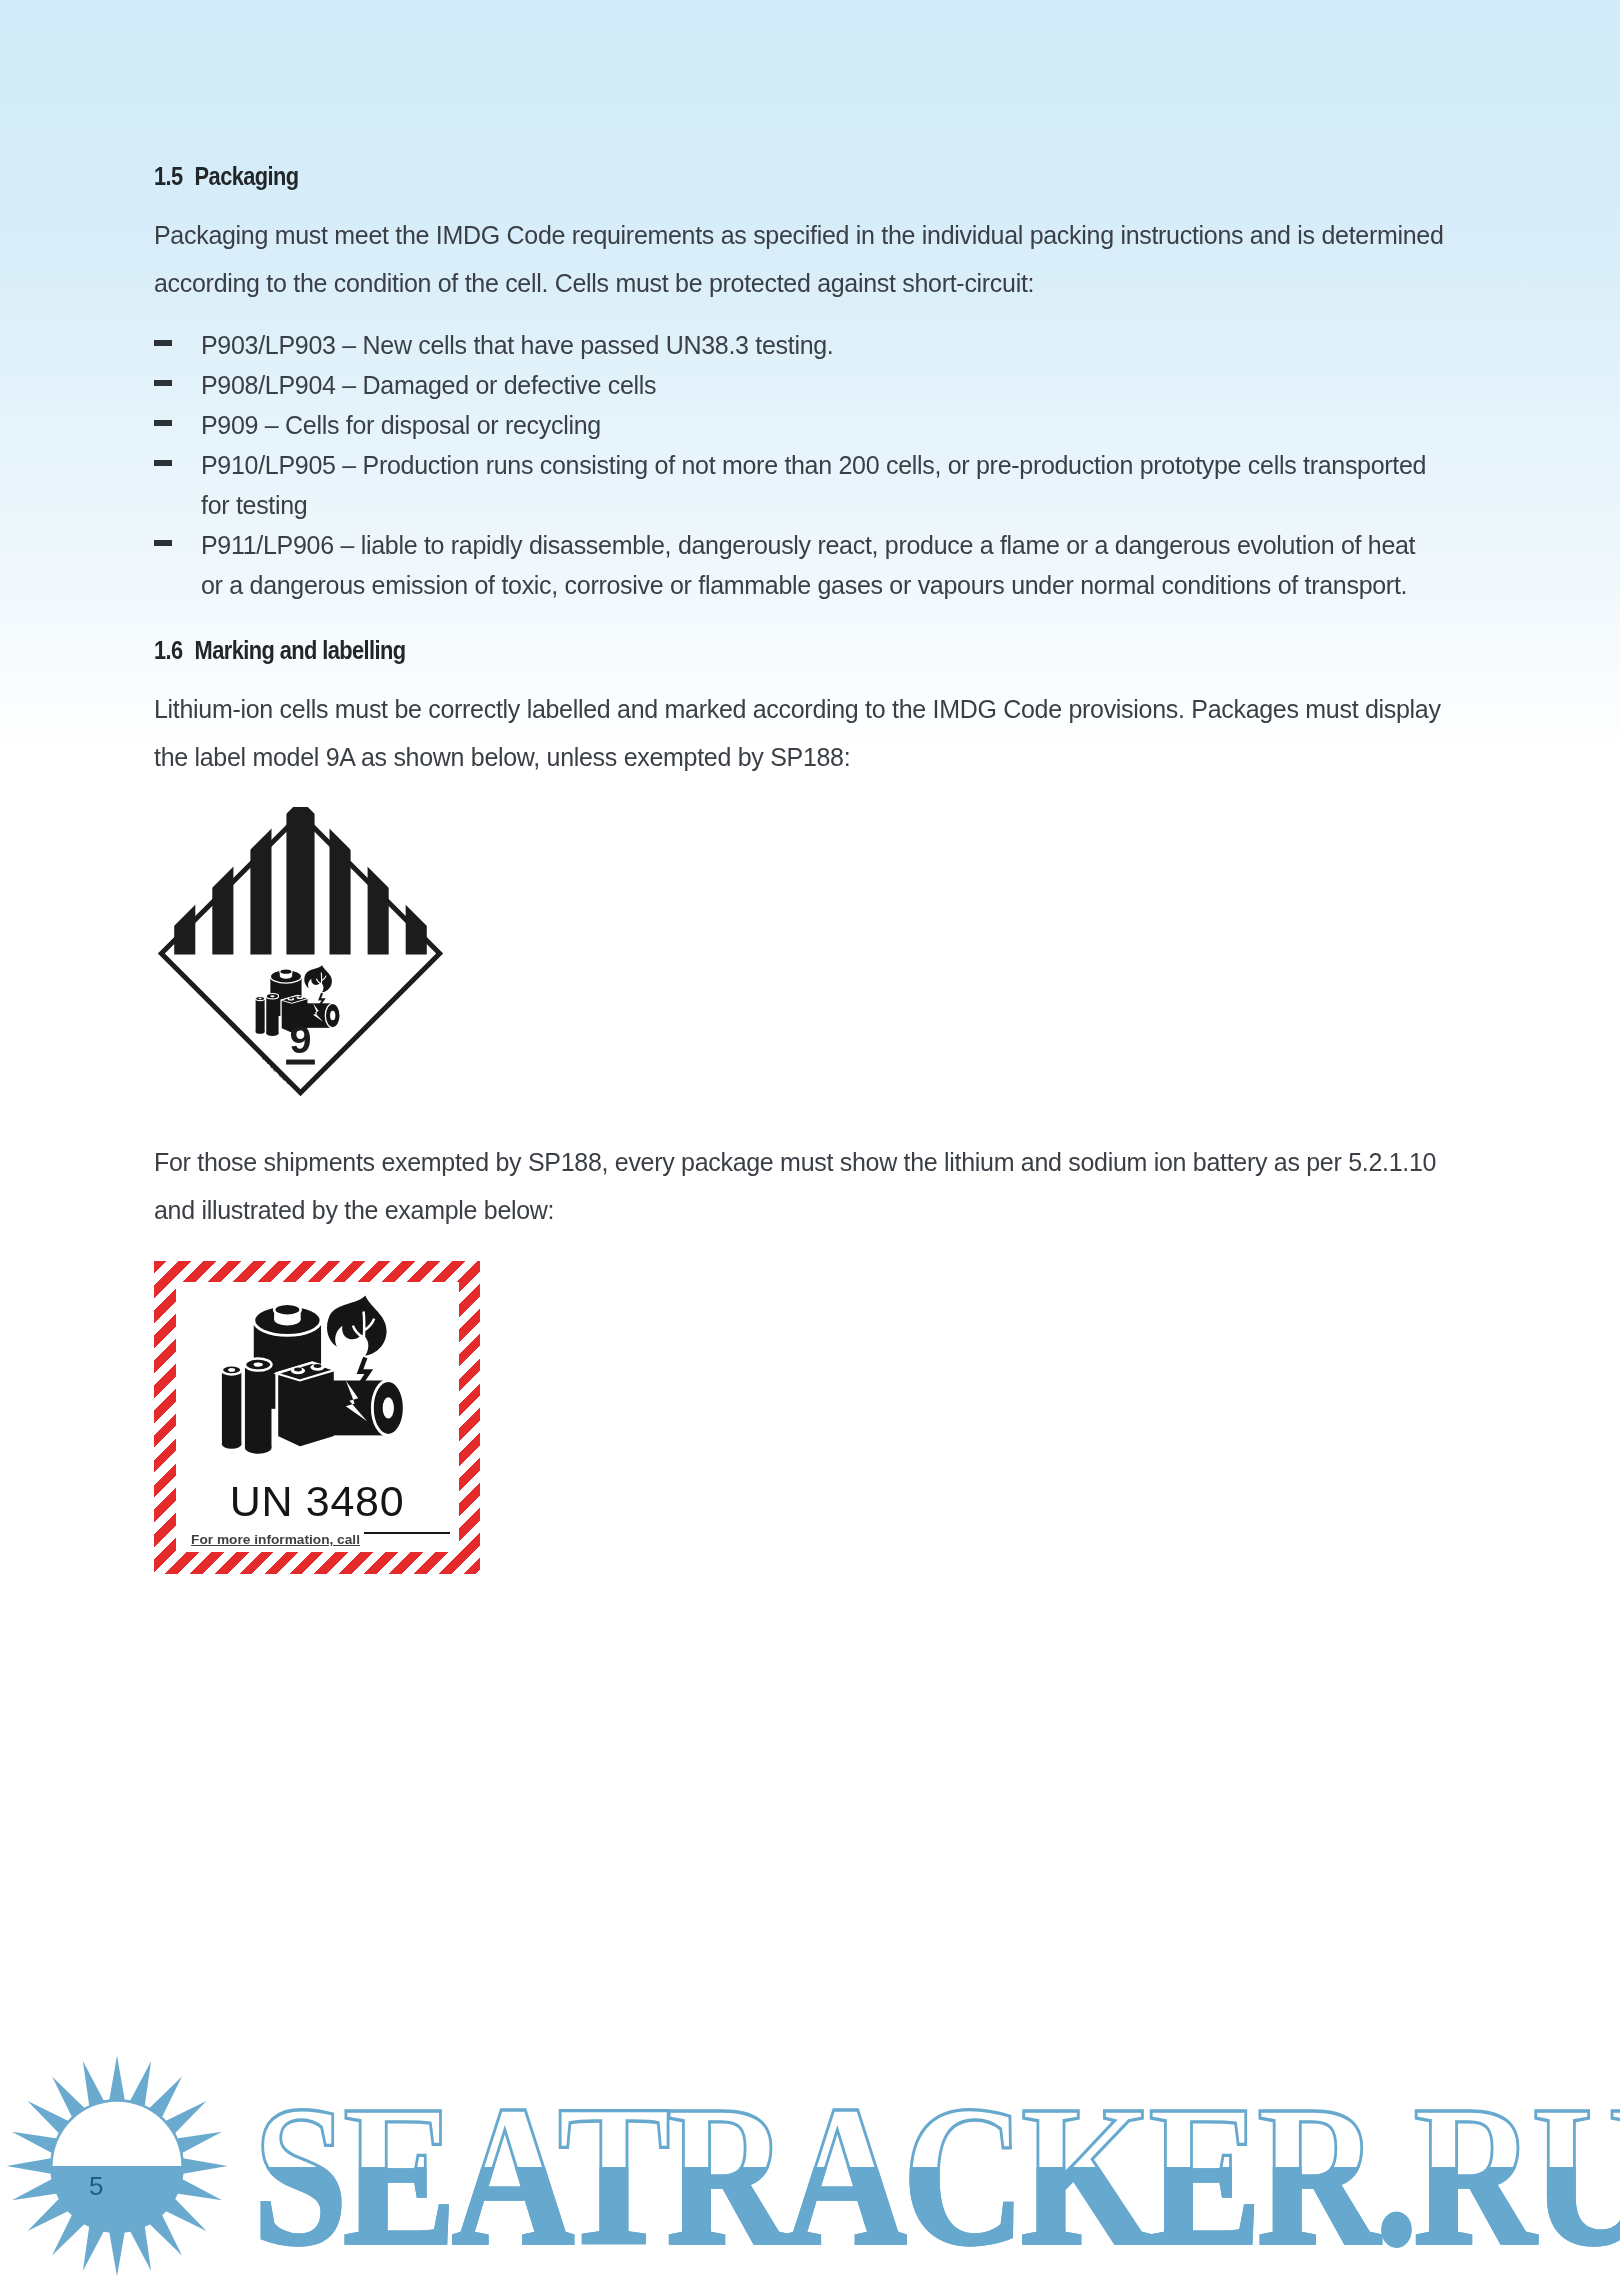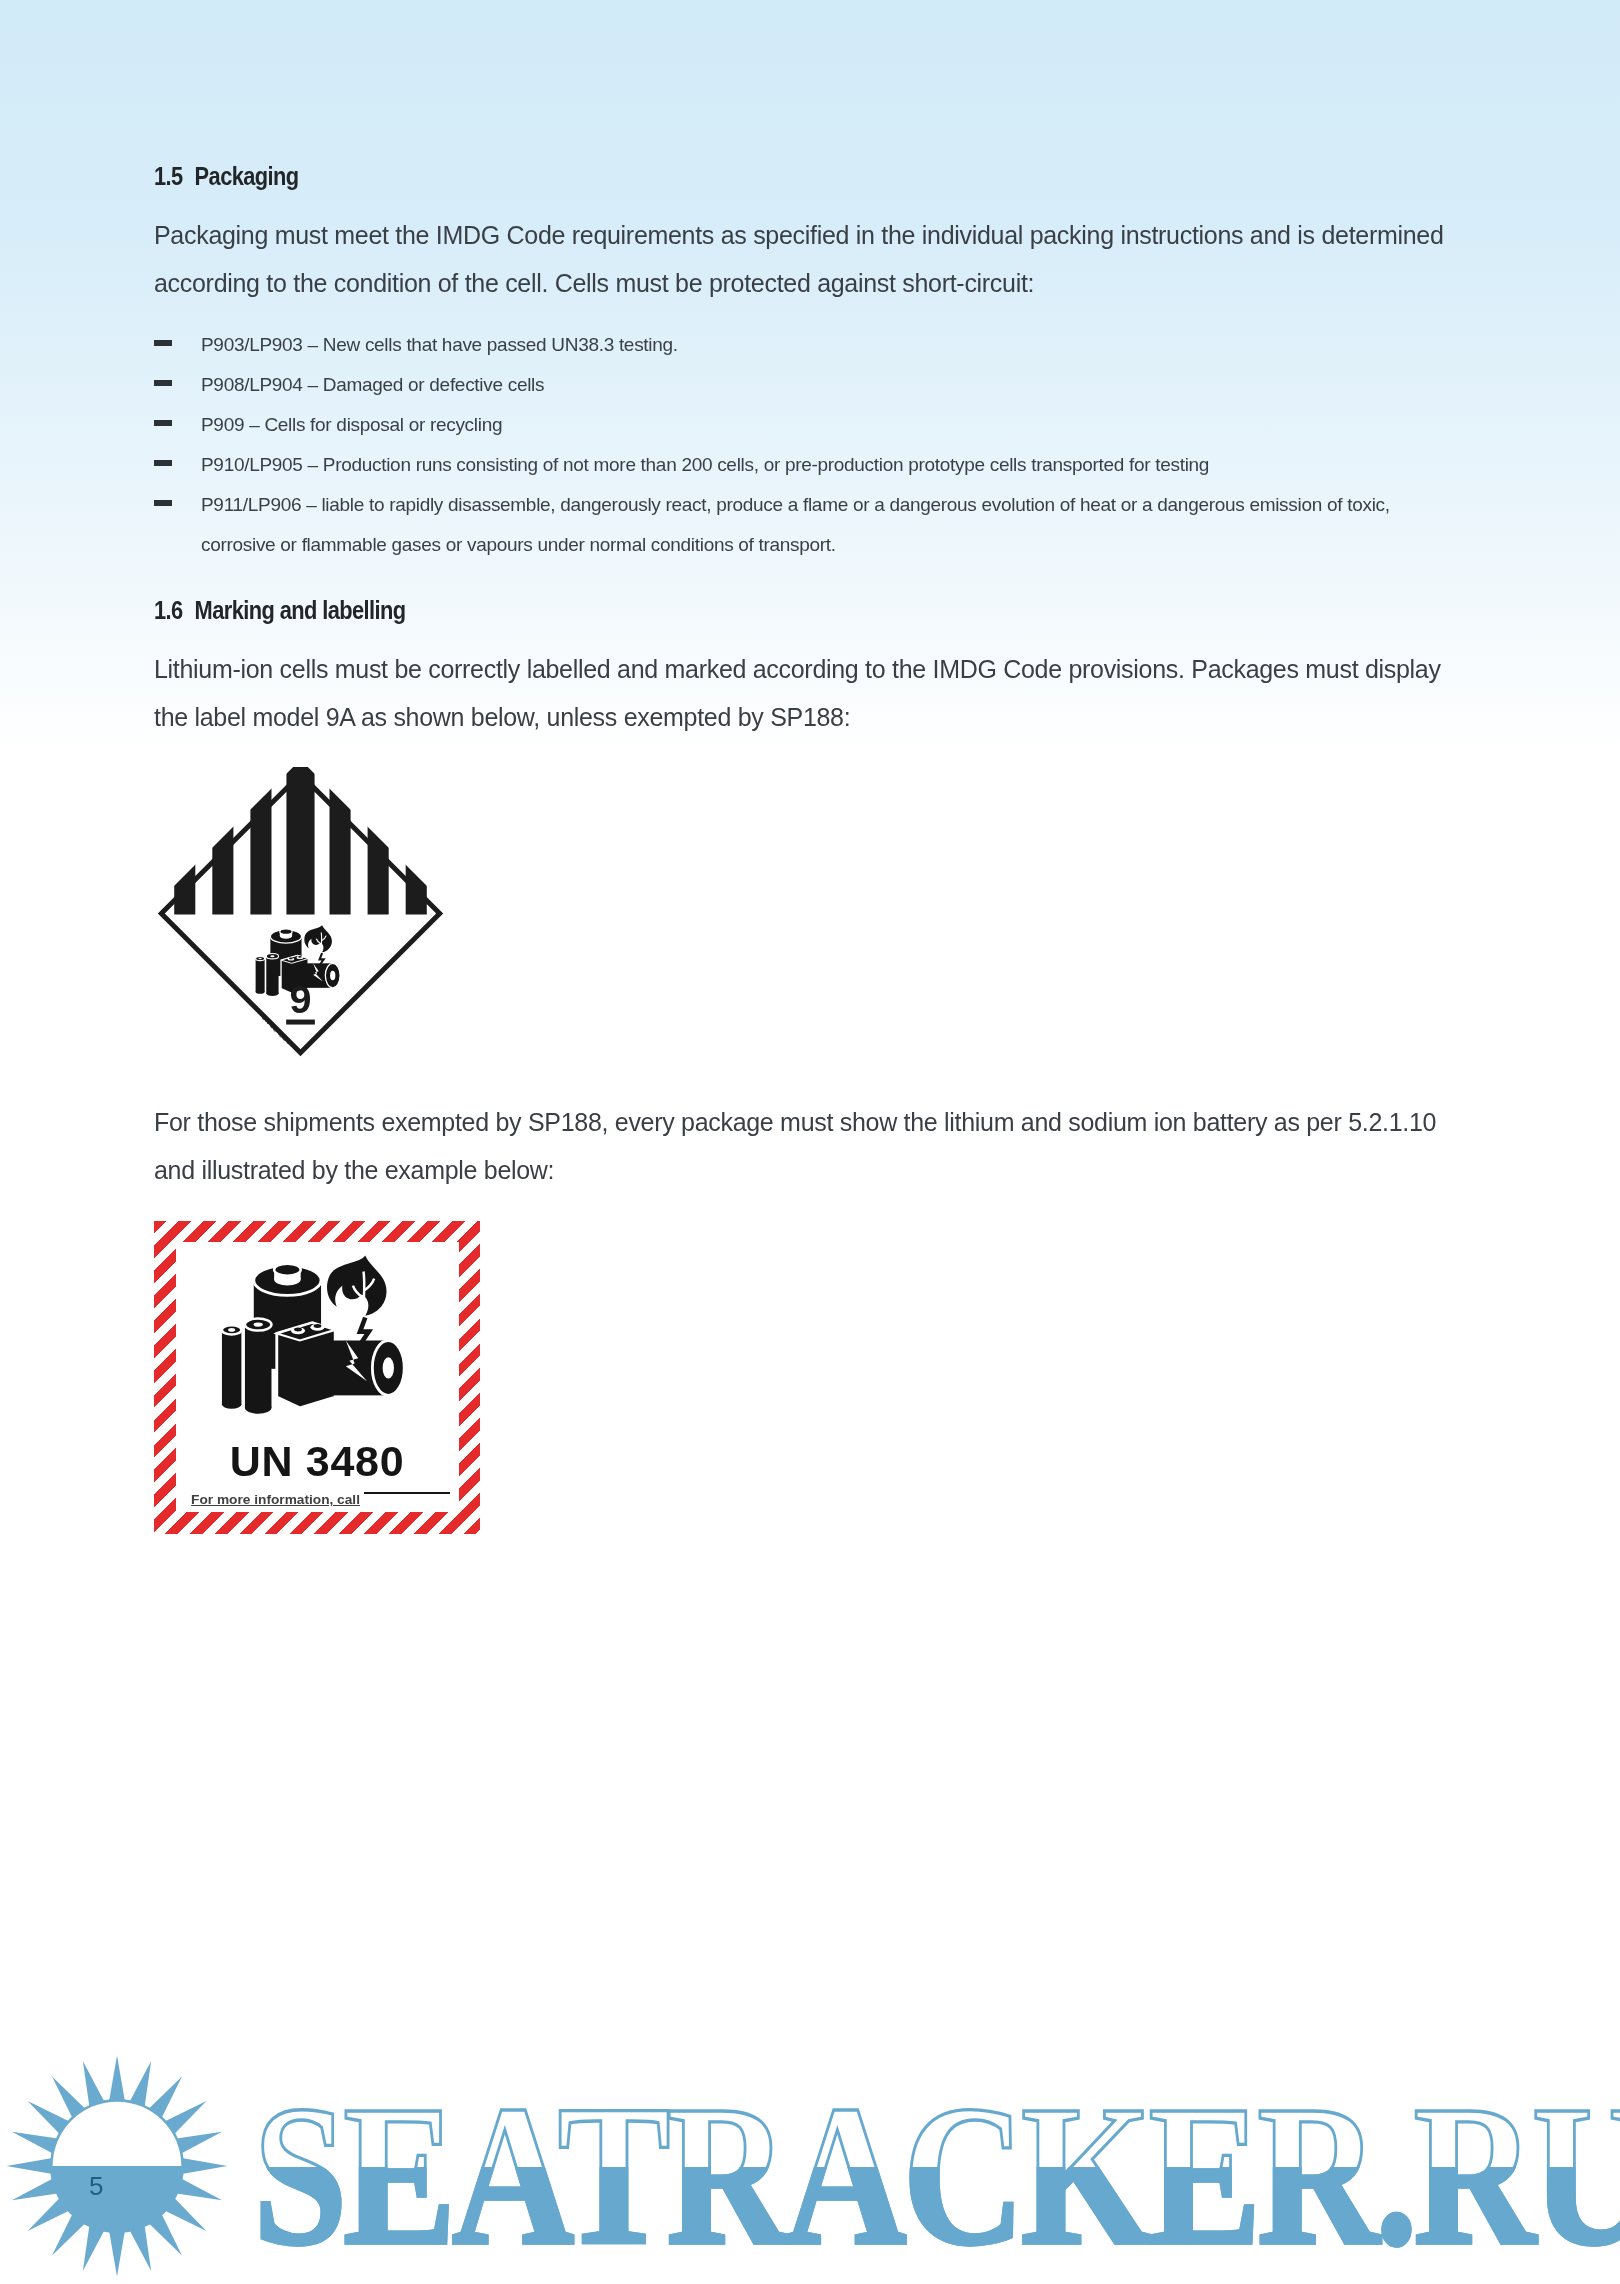--- a/index.html
+++ b/index.html
@@ -19,33 +19,33 @@
   p.body {
     font-size:25px; line-height:48px; color:#3a3f46; letter-spacing:-0.3px;
     margin-top:7.8px; max-width:1309px;
   }
   ul.packlist { list-style:none; margin-top:18px; }
   ul.packlist li { display:flex; align-items:flex-start; line-height:40px; }
   .dash {
     flex:0 0 18px; width:18px; height:5.9px; background:#2c3136;
     margin-top:15.6px; margin-right:29px; display:inline-block;
   }
-  .li-text { flex:1; font-size:19px; color:#3a3f46; letter-spacing:-0.3px; max-width:1237px; }
+  .li-text { flex:1; font-size:25px; color:#3a3f46; letter-spacing:-0.3px; max-width:1237px; }
   .mt34 { margin-top:22px; }
   h2.second { margin-top:30px; }
   figure.label9a { margin-top:26px; width:293px; height:293px; }
   figure.unlabel {
     margin-top:27px; width:326px; height:313px; padding:21.5px;
     background:repeating-linear-gradient(135deg,#e52a2c 0 9px,#ffffff 9px 17.6px);
   }
   .un-inner { position:relative; width:100%; height:100%; background:#ffffff; }
   .un-batt { position:absolute; left:34px; top:10.4px; }
   .un-number {
     position:absolute; left:0; right:0; top:195px; text-align:center;
-    font-size:43px; font-weight:700; color:#151515; letter-spacing:0.7px;
+    font-size:43px; font-weight:400; color:#151515; letter-spacing:0.7px;
   }
   .info-row {
     position:absolute; left:15.6px; right:9px; top:250px;
     display:flex; align-items:flex-start;
     font-size:13.7px; font-weight:700; color:#404040;text-decoration:underline;
   }
   .fill-line { flex:1; border-bottom:2px solid #151515; margin-left:3.9px; margin-bottom:2px; }
   
   .sun { position:absolute; left:0px; top:2049px; width:234px; height:234px; }
   .pagenum {

